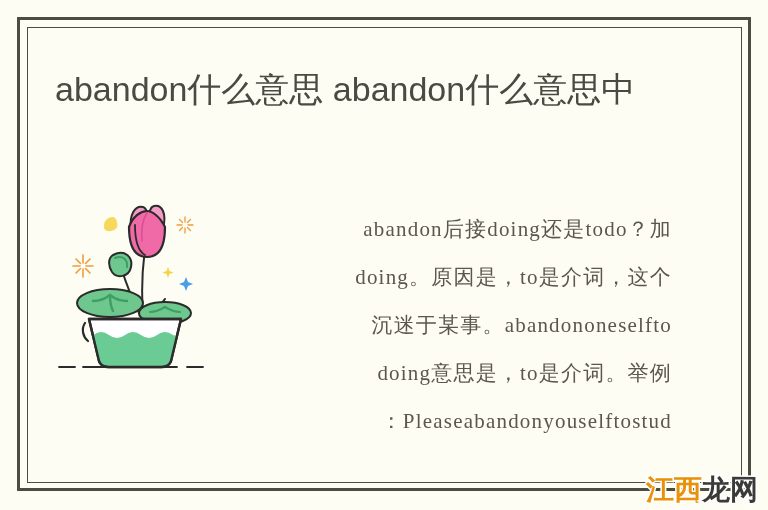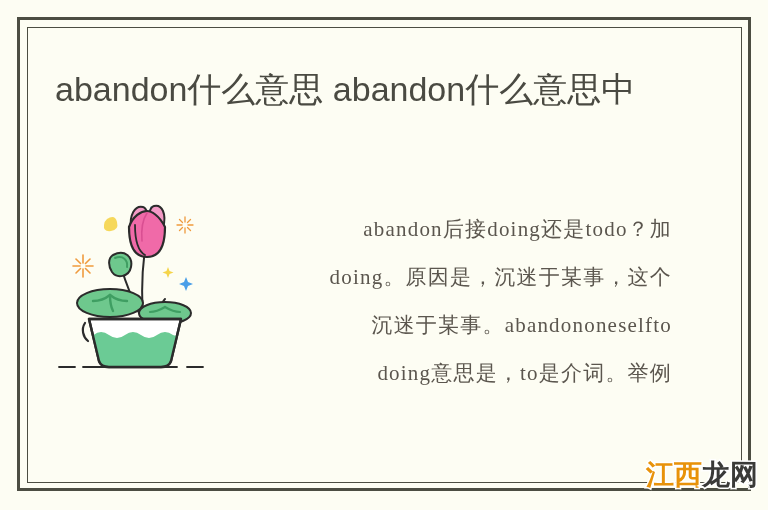--- a/index.html
+++ b/index.html
@@ -96,21 +96,21 @@
   }
   .body-text .ln {
     display: block;
     height: 48px;
   }
 
   
   .watermark {
     position: absolute;
     left: 646px;
-    top: 459px;
+    top: 474px;
     font-size: 28px;
     line-height: 32px;
     font-weight: 700;
     font-family: "Liberation Sans", sans-serif;
     letter-spacing: 0px;
     white-space: nowrap;
     -webkit-text-stroke: 3px #ffffff;
     paint-order: stroke fill;
   }
   .watermark .wm-a { color: #e8920a; }
@@ -210,23 +210,24 @@
         <g stroke="#2b2b2b" stroke-width="1.8" stroke-linecap="round">
           <line x1="4" y1="172" x2="20" y2="172"></line>
           <line x1="28" y1="172" x2="122" y2="172"></line>
           <line x1="132" y1="172" x2="148" y2="172"></line>
         </g>
       </svg>
     </div>
 
     <div class="body-text">
       <span class="ln">abandon后接doing还是todo？加</span>
-      <span class="ln">doing。原因是，沉迷于某事，这个</span>
+      <span class="ln">doing。原因是，to是介词，这个</span>
       <span class="ln">沉迷于某事。abandononeselfto</span>
       <span class="ln">doing意思是，to是介词。举例</span>
+      <span class="ln">：Pleaseabandonyouselftostud</span>
     </div>
 
   </div>
 
   <div class="watermark">
     <span class="wm-a">江西</span><span class="wm-b">龙网</span>
   </div>
 
 </div>
 

